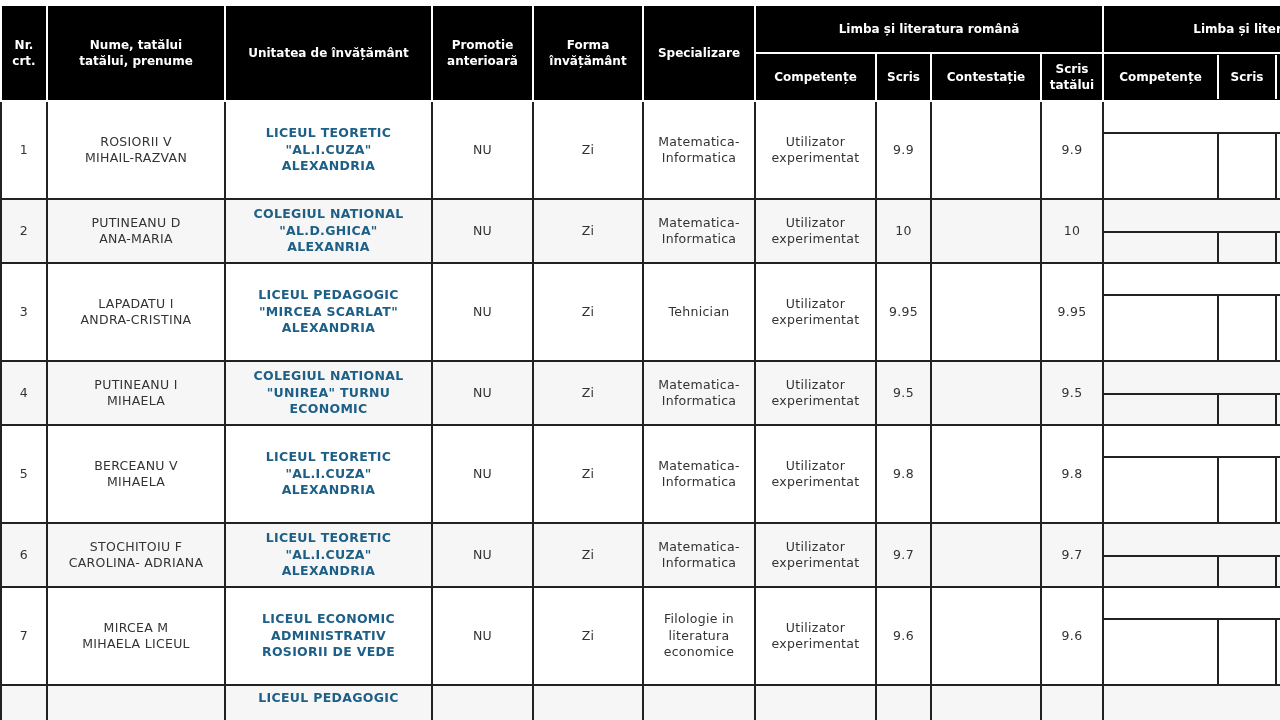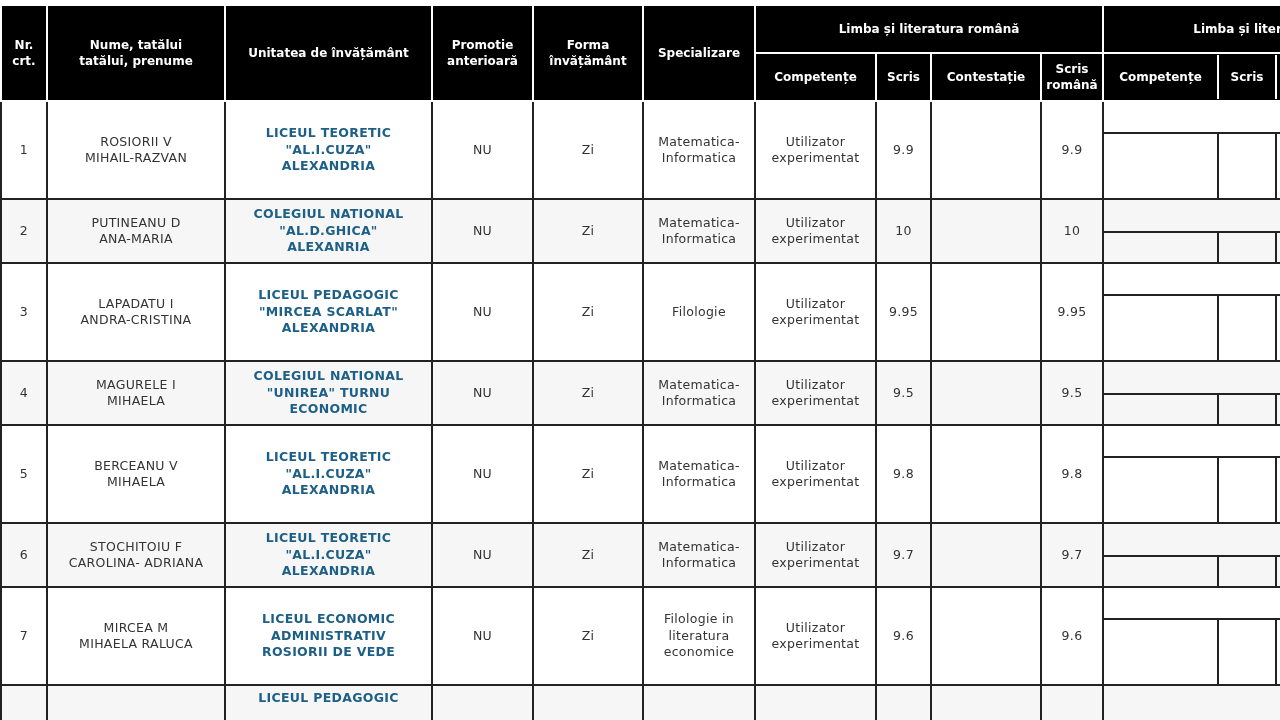--- a/index.html
+++ b/index.html
@@ -77,21 +77,21 @@
       <th rowspan="2"><span>Promotie</span><br><span>anterioară</span></th>
       <th rowspan="2"><span>Forma</span><br><span>învățământ</span></th>
       <th rowspan="2">Specializare</th>
       <th colspan="4">Limba și literatura română</th>
       <th class="group-right">Limba și litera</th>
     </tr>
     <tr style="height:48px">
       <th>Competențe</th>
       <th>Scris</th>
       <th>Contestație</th>
-      <th><span>Scris</span><br><span>română</span></th>
+      <th><span>Scris</span><br><span>tatălui</span></th>
       <th style="padding:0; text-align:left;">
         <div style="display:flex; height:44px; align-items:center;">
           <div style="width:113px; text-align:center; border-right:2px solid #fff; height:100%; display:flex; align-items:center; justify-content:center;">Competențe</div>
           <div style="width:56px; text-align:center; border-right:2px solid #fff; height:100%; display:flex; align-items:center; justify-content:center;">Scris</div>
           <div style="flex:1;"></div>
         </div>
       </th>
     </tr>
   </thead>
   <tbody>
@@ -135,37 +135,37 @@
           </div>
         </td>
     </tr>
 
     <tr class="odd tall">
       <td>3</td>
       <td><span>LAPADATU I</span><br><span>ANDRA-CRISTINA</span></td>
       <td class="school"><span>LICEUL PEDAGOGIC</span><br><span>"MIRCEA SCARLAT"</span><br><span>ALEXANDRIA</span></td>
       <td>NU</td>
       <td>Zi</td>
-      <td><span>Filologie</span></td>
+      <td><span>Tehnician</span></td>
       <td><span>Utilizator</span><br><span>experimentat</span></td>
       <td>9.95</td>
       <td></td>
       <td>9.95</td>
       <td class="nested">
           <div class="nest">
             <div class="c1"></div>
             <div class="c2"></div>
             <div class="c3"></div>
           </div>
         </td>
     </tr>
 
     <tr class="even short">
       <td>4</td>
-      <td><span>MAGURELE I</span><br><span>MIHAELA</span></td>
+      <td><span>PUTINEANU I</span><br><span>MIHAELA</span></td>
       <td class="school"><span>COLEGIUL NATIONAL</span><br><span>"UNIREA" TURNU</span><br><span>ECONOMIC</span></td>
       <td>NU</td>
       <td>Zi</td>
       <td><span>Matematica-</span><br><span>Informatica</span></td>
       <td><span>Utilizator</span><br><span>experimentat</span></td>
       <td>9.5</td>
       <td></td>
       <td>9.5</td>
       <td class="nested">
           <div class="nest">
@@ -211,21 +211,21 @@
           <div class="nest">
             <div class="c1"></div>
             <div class="c2"></div>
             <div class="c3"></div>
           </div>
         </td>
     </tr>
 
     <tr class="odd tall">
       <td>7</td>
-      <td><span>MIRCEA M</span><br><span>MIHAELA RALUCA</span></td>
+      <td><span>MIRCEA M</span><br><span>MIHAELA LICEUL</span></td>
       <td class="school"><span>LICEUL ECONOMIC</span><br><span>ADMINISTRATIV</span><br><span>ROSIORII DE VEDE</span></td>
       <td>NU</td>
       <td>Zi</td>
       <td><span>Filologie in</span><br><span>literatura</span><br><span>economice</span></td>
       <td><span>Utilizator</span><br><span>experimentat</span></td>
       <td>9.6</td>
       <td></td>
       <td>9.6</td>
       <td class="nested">
           <div class="nest">

